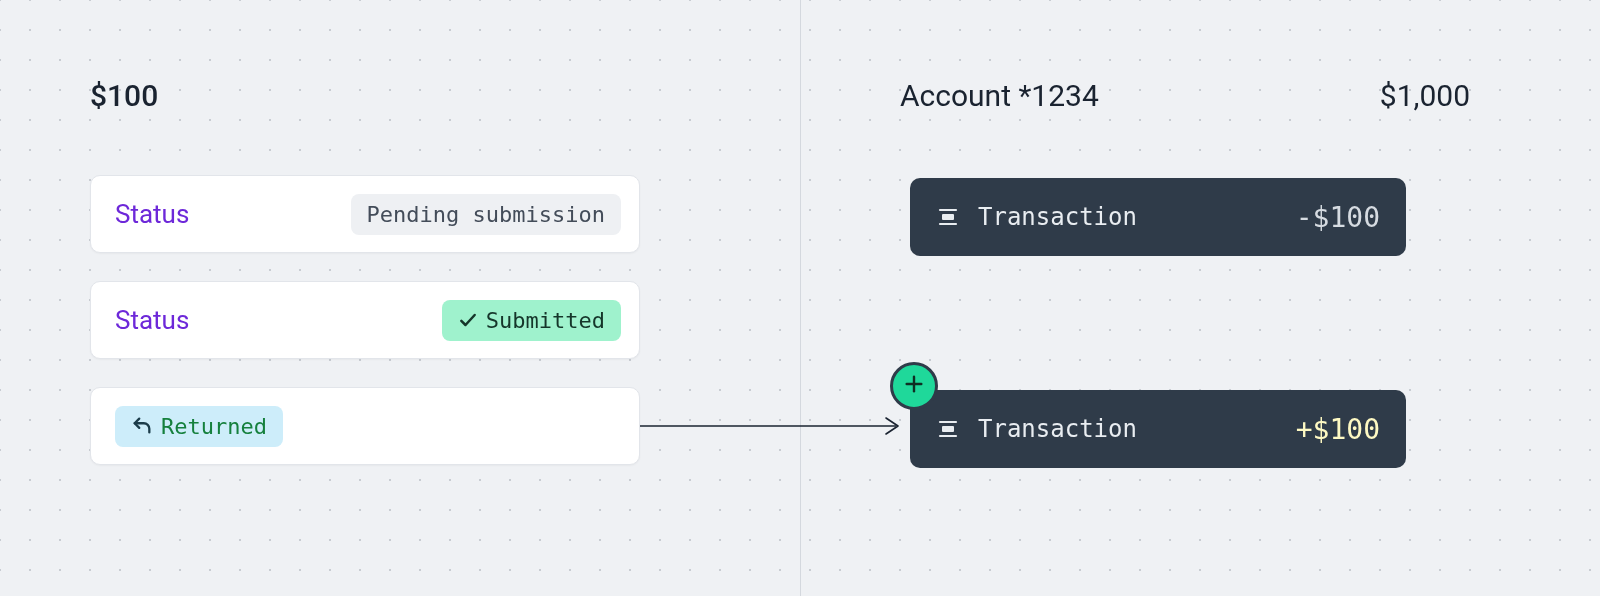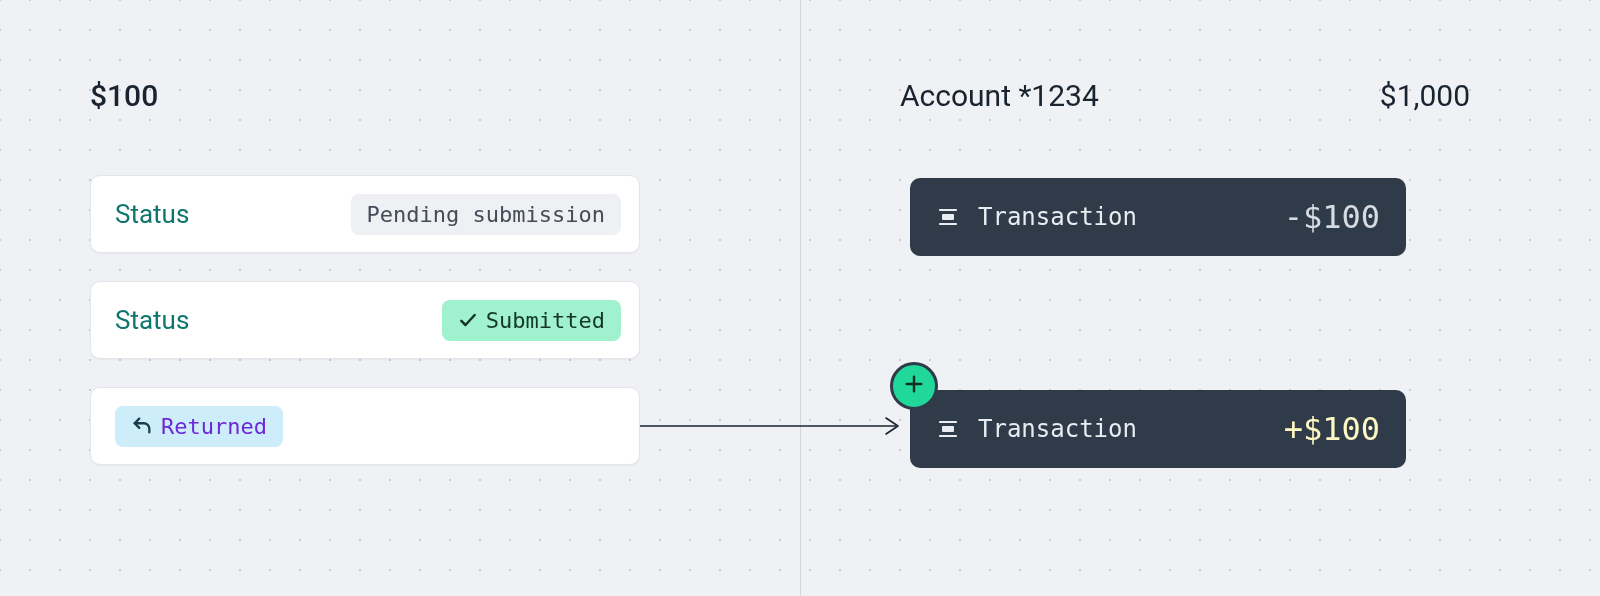--- a/index.html
+++ b/index.html
@@ -45,35 +45,35 @@
     border-radius: 10px;
     box-shadow: 0 1px 2px rgba(0,0,0,0.04);
     display: flex;
     align-items: center;
     justify-content: space-between;
     padding: 0 18px 0 24px;
   }
   .card .label {
     font-size: 26px;
     font-weight: 400;
-    color: #0f766e;
+    color: #6d28d9;
   }
   .badge {
     display: inline-flex;
     align-items: center;
     gap: 8px;
     padding: 8px 16px;
     border-radius: 8px;
     font-family: ui-monospace, "SFMono-Regular", Menlo, Consolas, monospace;
     font-size: 22px;
     font-weight: 400;
   }
   .badge.gray  { background: #eef0f3; color: #434c59; }
   .badge.green { background: #9ff2cd; color: #15362a; }
-  .badge.blue  { background: #cdedfa; color: #6d28d9; }
+  .badge.blue  { background: #cdedfa; color: #15803d; }
 
   .check-icon, .return-icon { display: inline-flex; }
 
   
   .right-head {
     position: absolute;
     left: 880px;
     right: 130px;
     top: 78px;
     display: flex;
@@ -93,21 +93,21 @@
     border-radius: 10px;
     display: flex;
     align-items: center;
     padding: 2px 26px;
     color: #e9edf1;
     font-family: ui-monospace, "SFMono-Regular", Menlo, Consolas, monospace;
     font-size: 24px;
   }
   .txn .txn-icon { margin-right: 18px; display: inline-flex; }
   .txn .txn-label { flex: 1; }
-  .txn .amt { font-size: 32px; }
+  .txn .amt { font-size: 28px; }
   .txn .amt.neg { color: #d6dbe1; }
   .txn .amt.pos { color: #fef9c3; }
 
   .plus-bubble {
     position: absolute;
     width: 48px;
     height: 48px;
     border-radius: 50%;
     background: #1fd89a;
     border: 3px solid #2f3b49;

